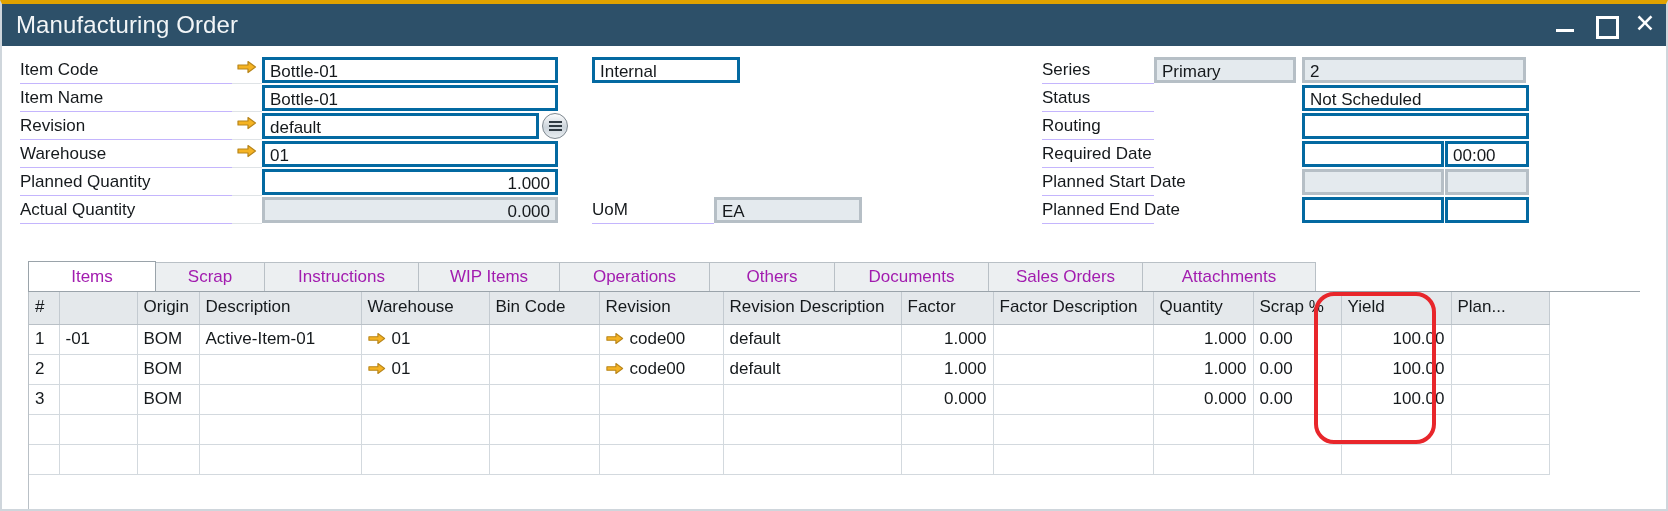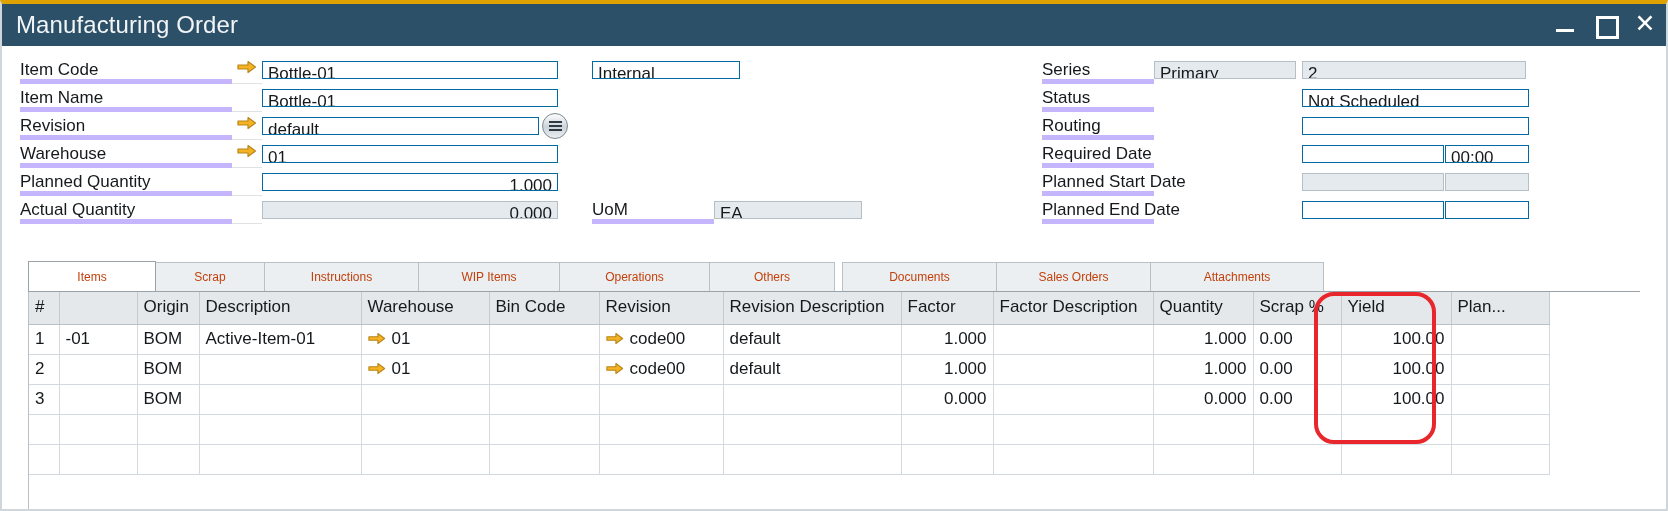--- a/index.html
+++ b/index.html
@@ -63,33 +63,33 @@
   .col-left  { left: 18px;   width: 548px; }
   .col-mid   { left: 590px;  width: 280px; }
   .col-right { left: 1040px; width: 610px; }
 
   .frow {
     display: flex; align-items: center;
     height: 28px; margin-bottom: 0px;
   }
   .flabel {
     font-size: 17px; color: #15191c;
-    border-bottom: 5px solid #c4b5fd;
+    border-bottom: 1px solid #c4b5fd;
     height: 28px; line-height: 27px;
     flex: 0 0 auto;
     white-space: nowrap;
   }
   .arrowcell {
     flex: 0 0 auto; width: 30px; text-align: center;
     border-bottom: 1px solid #dfe3e6; height: 28px; line-height: 26px;
   }
   .goto { display:inline-block; }
   .fld {
-    height: 18px;
-    border: 1px solid #0369a1;
+    height: 26px;
+    border: 3px solid #0369a1;
     background: #ffffff;
     font-size: 17px; color: #15191c;
     line-height: 24px;
     padding: 0 5px;
     white-space: nowrap; overflow: hidden;
   }
   .fld.ro { background: #e4eaee; border-color: #b6bfc6; }
   .fld.num { text-align: right; }
   .sel { position: relative; padding-right: 34px; }
   .menubtn {
@@ -124,21 +124,21 @@
     position: absolute; left: 26px; right: 26px; top: 258px;
     height: 30px;
     border-bottom: 1px solid #9aa3aa;
     display: flex; align-items: flex-end;
   }
   .tab {
     height: 29px;
     background: #eceff1;
     border: 1px solid #b9c0c6;
     border-bottom: none;
-    font-size: 12px; color: #c2410c;
+    font-size: 17px; color: #a21caf;
     display: flex; align-items: center; justify-content: center;
     padding: 0 34px;
     margin-right: -1px;
     white-space: nowrap;
   }
   .tab.active {
     background: #ffffff;
     height: 30px;
     border-color: #9aa3aa;
     position: relative; z-index: 3;
@@ -307,21 +307,21 @@
       </div>
       <div class="tab" style="width: 142px;">
         <span>WIP Items</span>
       </div>
       <div class="tab" style="width: 151px;">
         <span>Operations</span>
       </div>
       <div class="tab" style="width: 126px;">
         <span>Others</span>
       </div>
-      <div class="tab" style="width: 155px; margin-left: 8px;">
+      <div class="tab" style="width: 155px;">
         <span>Documents</span>
       </div>
       <div class="tab" style="width: 155px;">
         <span>Sales Orders</span>
       </div>
       <div class="tab" style="width: 174px;">
         <span>Attachments</span>
       </div>
     </div>
 

